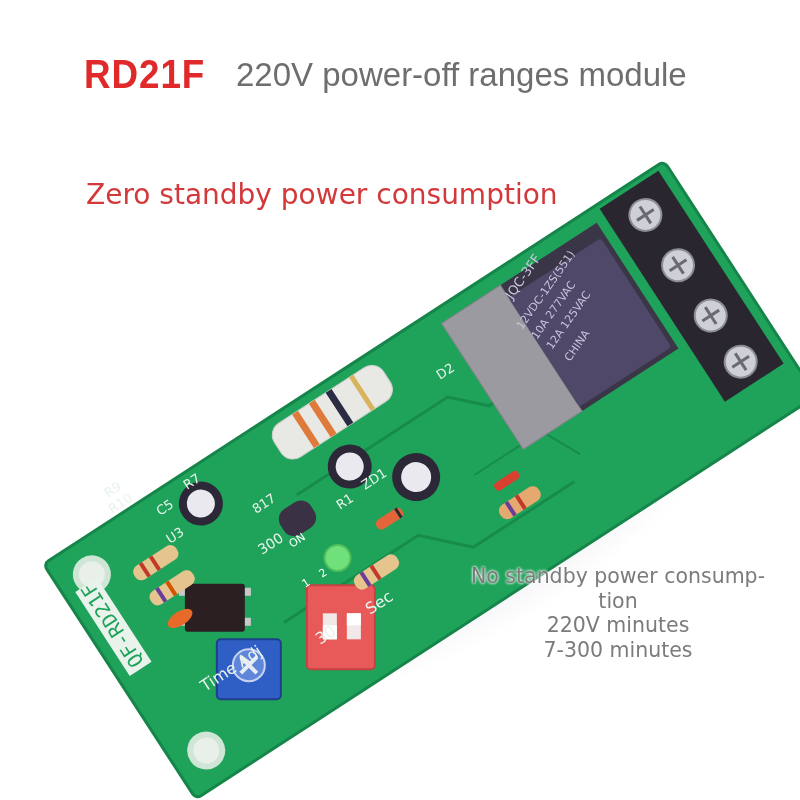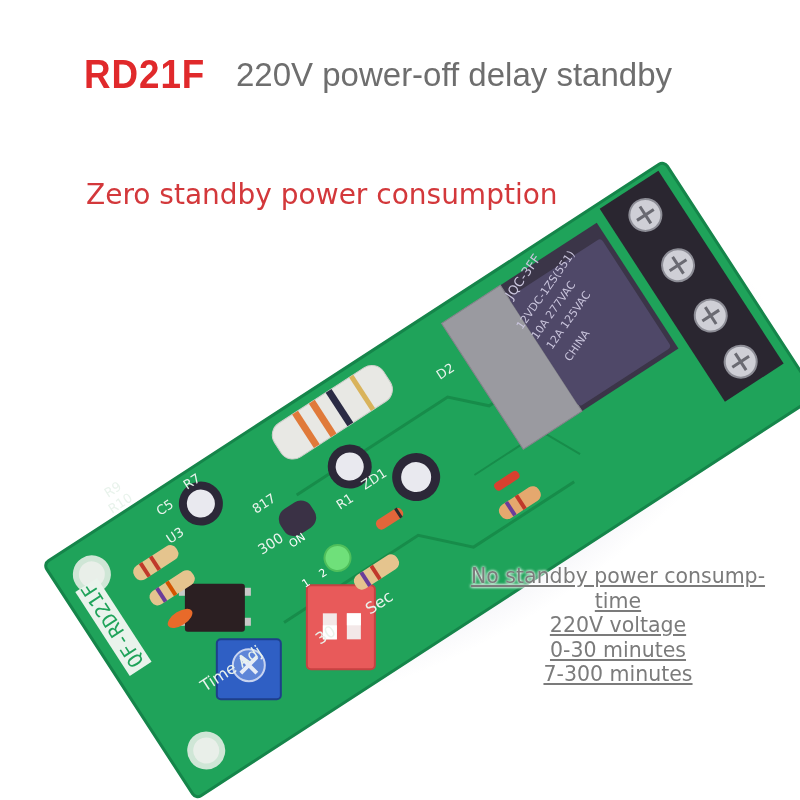--- a/index.html
+++ b/index.html
@@ -23,21 +23,21 @@
       position: absolute; left: 86px; top: 178px;
       color: #d3383b; font-size: 28px;
       font-family: "DejaVu Sans", sans-serif;
     }
     .specs {
       position: absolute; left: 448px; top: 564px; width: 340px;
       text-align: center; color: #7b7b7b; font-size: 20.5px; line-height: 24.5px;
       font-family: "DejaVu Sans", sans-serif;
       text-shadow: 0 0 3px #fff, 0 0 3px #fff;
     }
-    .specs div { white-space: nowrap; text-decoration: underline; }
+    .specs div { white-space: nowrap; }
 
     
     .scene { position: absolute; left: 0; top: 0; width: 800px; height: 800px; }
     .shadow {
       position: absolute; left: 120px; top: 330px; width: 700px; height: 300px;
       background: radial-gradient(ellipse at center, rgba(170,170,200,0.45), rgba(255,255,255,0) 70%);
       transform: rotate(-33deg);
     }
     .pcb-svg { position: absolute; left: 0; top: 0; }
   </style>
@@ -201,22 +201,21 @@
       <text transform="translate(512,300) rotate(-55)" font-size="13">JQC-3FF</text>
       <text transform="translate(522,330) rotate(-55)">12VDC-1ZS(551)</text>
       <text transform="translate(537,340) rotate(-55)">10A 277VAC</text>
       <text transform="translate(552,350) rotate(-55)">12A 125VAC</text>
       <text transform="translate(570,362) rotate(-55)">CHINA</text>
     </g>
   </svg>
 </div>
 
 <div class="title-model">RD21F</div>
-<div class="title-desc">220V power-off delay standby</div>
+<div class="title-desc">220V power-off ranges module</div>
 <div class="subtitle">Zero standby power consumption</div>
 
 <div class="specs">
   <div>No standby power consump-</div>
-  <div>time</div>
-  <div>220V voltage</div>
-  <div>0-30 minutes</div>
+  <div>tion</div>
+  <div>220V minutes</div>
   <div>7-300 minutes</div>
 </div>
 
 </body></html>

